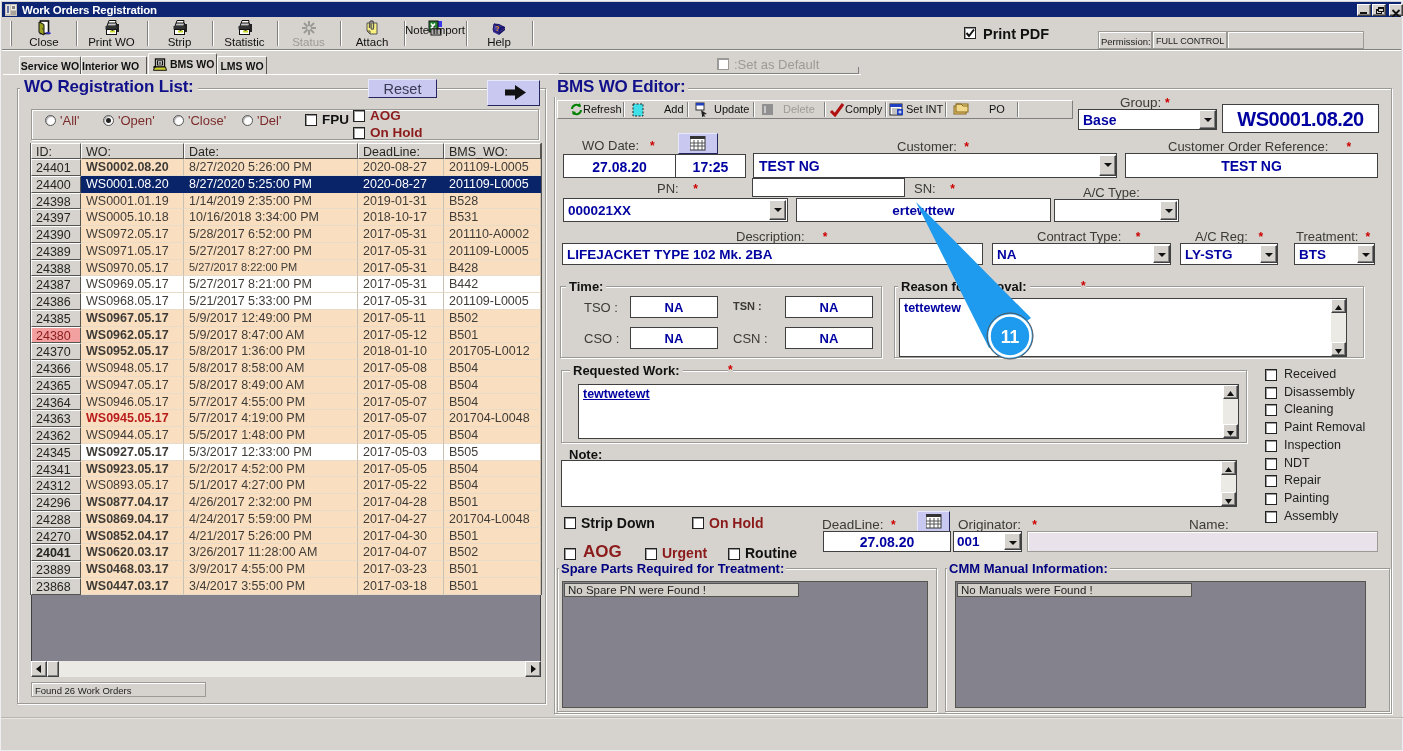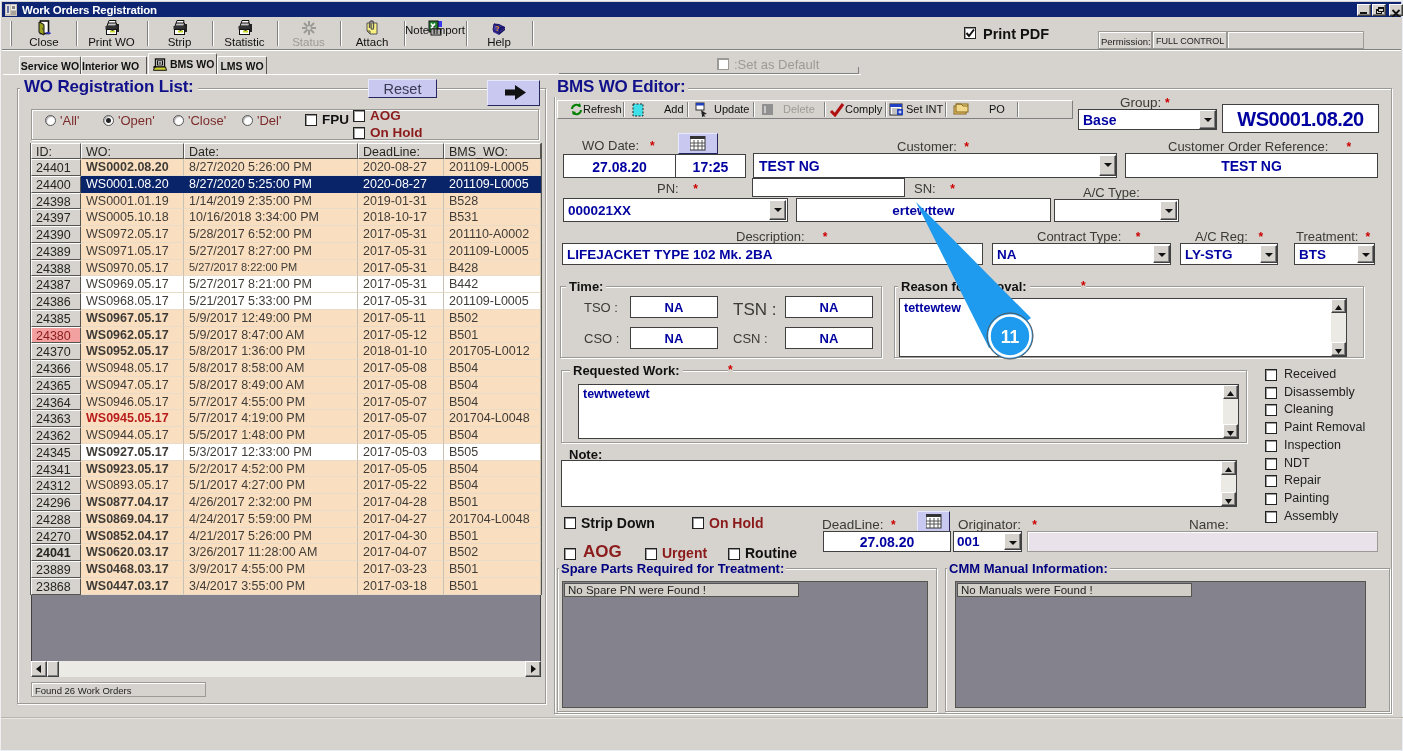--- a/index.html
+++ b/index.html
@@ -148,37 +148,37 @@
 <div class="fld" style="left:1179px;top:242px;width:98px;height:22px;font-size:13.5px;padding:3px 0 0 4px;">LY-STG</div>
 <div class="arrbtn" style="left:1259px;top:244px;height:18px;"></div>
 <div class="lbl" style="left:1295px;top:228px;">Treatment: &nbsp;<span class="star">*</span></div>
 <div class="fld" style="left:1293px;top:242px;width:81px;height:22px;font-size:13.5px;padding:3px 0 0 4px;">BTS</div>
 <div class="arrbtn" style="left:1356px;top:244px;height:18px;"></div>
 
 <div class="etch" style="left:559px;top:285px;width:322px;height:72px;"></div>
 <div class="abs" style="left:565px;top:278px;background:#D6D3CE;padding:0 3px;font-size:13px;font-weight:bold;color:#111;">Time:</div>
 <div class="lbl" style="left:583px;top:299px;font-size:13px;">TSO :</div>
 <div class="fld" style="left:629px;top:295px;width:88px;height:22px;text-align:center;padding-top:3px;">NA</div>
-<div class="lbl" style="left:732px;top:299px;font-size:17px;">TSN :</div>
+<div class="lbl" style="left:732px;top:299px;font-size:11px;font-weight:bold;">TSN :</div>
 <div class="fld" style="left:784px;top:295px;width:88px;height:22px;text-align:center;padding-top:3px;">NA</div>
 <div class="lbl" style="left:583px;top:330px;font-size:13px;">CSO :</div>
 <div class="fld" style="left:629px;top:326px;width:88px;height:22px;text-align:center;padding-top:3px;">NA</div>
 <div class="lbl" style="left:732px;top:330px;font-size:13px;">CSN :</div>
 <div class="fld" style="left:784px;top:326px;width:88px;height:22px;text-align:center;padding-top:3px;">NA</div>
 
 <div class="etch" style="left:893px;top:285px;width:470px;height:72px;"></div>
 <div class="abs" style="left:897px;top:278px;background:#D6D3CE;padding:0 3px;font-size:13px;font-weight:bold;color:#111;">Reason for removal:</div>
 <div class="abs" style="left:1080px;top:278px;background:#D6D3CE;color:#CC0000;font-size:12px;font-weight:bold;">*</div>
 <div class="fld" style="left:898px;top:297px;width:448px;height:59px;font-size:12.5px;padding:2px 0 0 4px;">tettewtew</div>
 <div class="abs" id="rsb" style="left:1330px;top:298px;width:15px;height:57px;background:#ECEAE4;"></div>
 
 <div class="etch" style="left:560px;top:369px;width:686px;height:73px;"></div>
 <div class="abs" style="left:569px;top:362px;background:#D6D3CE;padding:0 3px;font-size:13px;font-weight:bold;color:#111;">Requested Work:</div>
 <div class="abs" style="left:727px;top:362px;background:#D6D3CE;color:#CC0000;font-size:12px;font-weight:bold;">*</div>
-<div class="fld" style="left:577px;top:383px;width:661px;height:55px;font-size:12.5px;padding:2px 0 0 4px;">tewtwetewt</div>
+<div class="fld" style="left:577px;top:383px;width:661px;height:55px;font-size:12.5px;padding:2px 0 0 4px;text-decoration:underline;">tewtwetewt</div>
 <div class="abs" id="qsb" style="left:1222px;top:384px;width:15px;height:53px;background:#ECEAE4;"></div>
 
 <div id="rightchecks"></div>
 
 <div class="abs" style="left:568px;top:446px;font-size:13px;font-weight:bold;color:#111;">Note:</div>
 <div class="fld" style="left:560px;top:459px;width:676px;height:47px;"></div>
 <div class="abs" id="nsb" style="left:1220px;top:460px;width:15px;height:45px;background:#ECEAE4;"></div>
 
 <div class="cbx" style="left:563px;top:516px;"></div>
 <div class="abs" style="left:580px;top:514px;font-size:14px;font-weight:bold;color:#111;">Strip Down</div>

